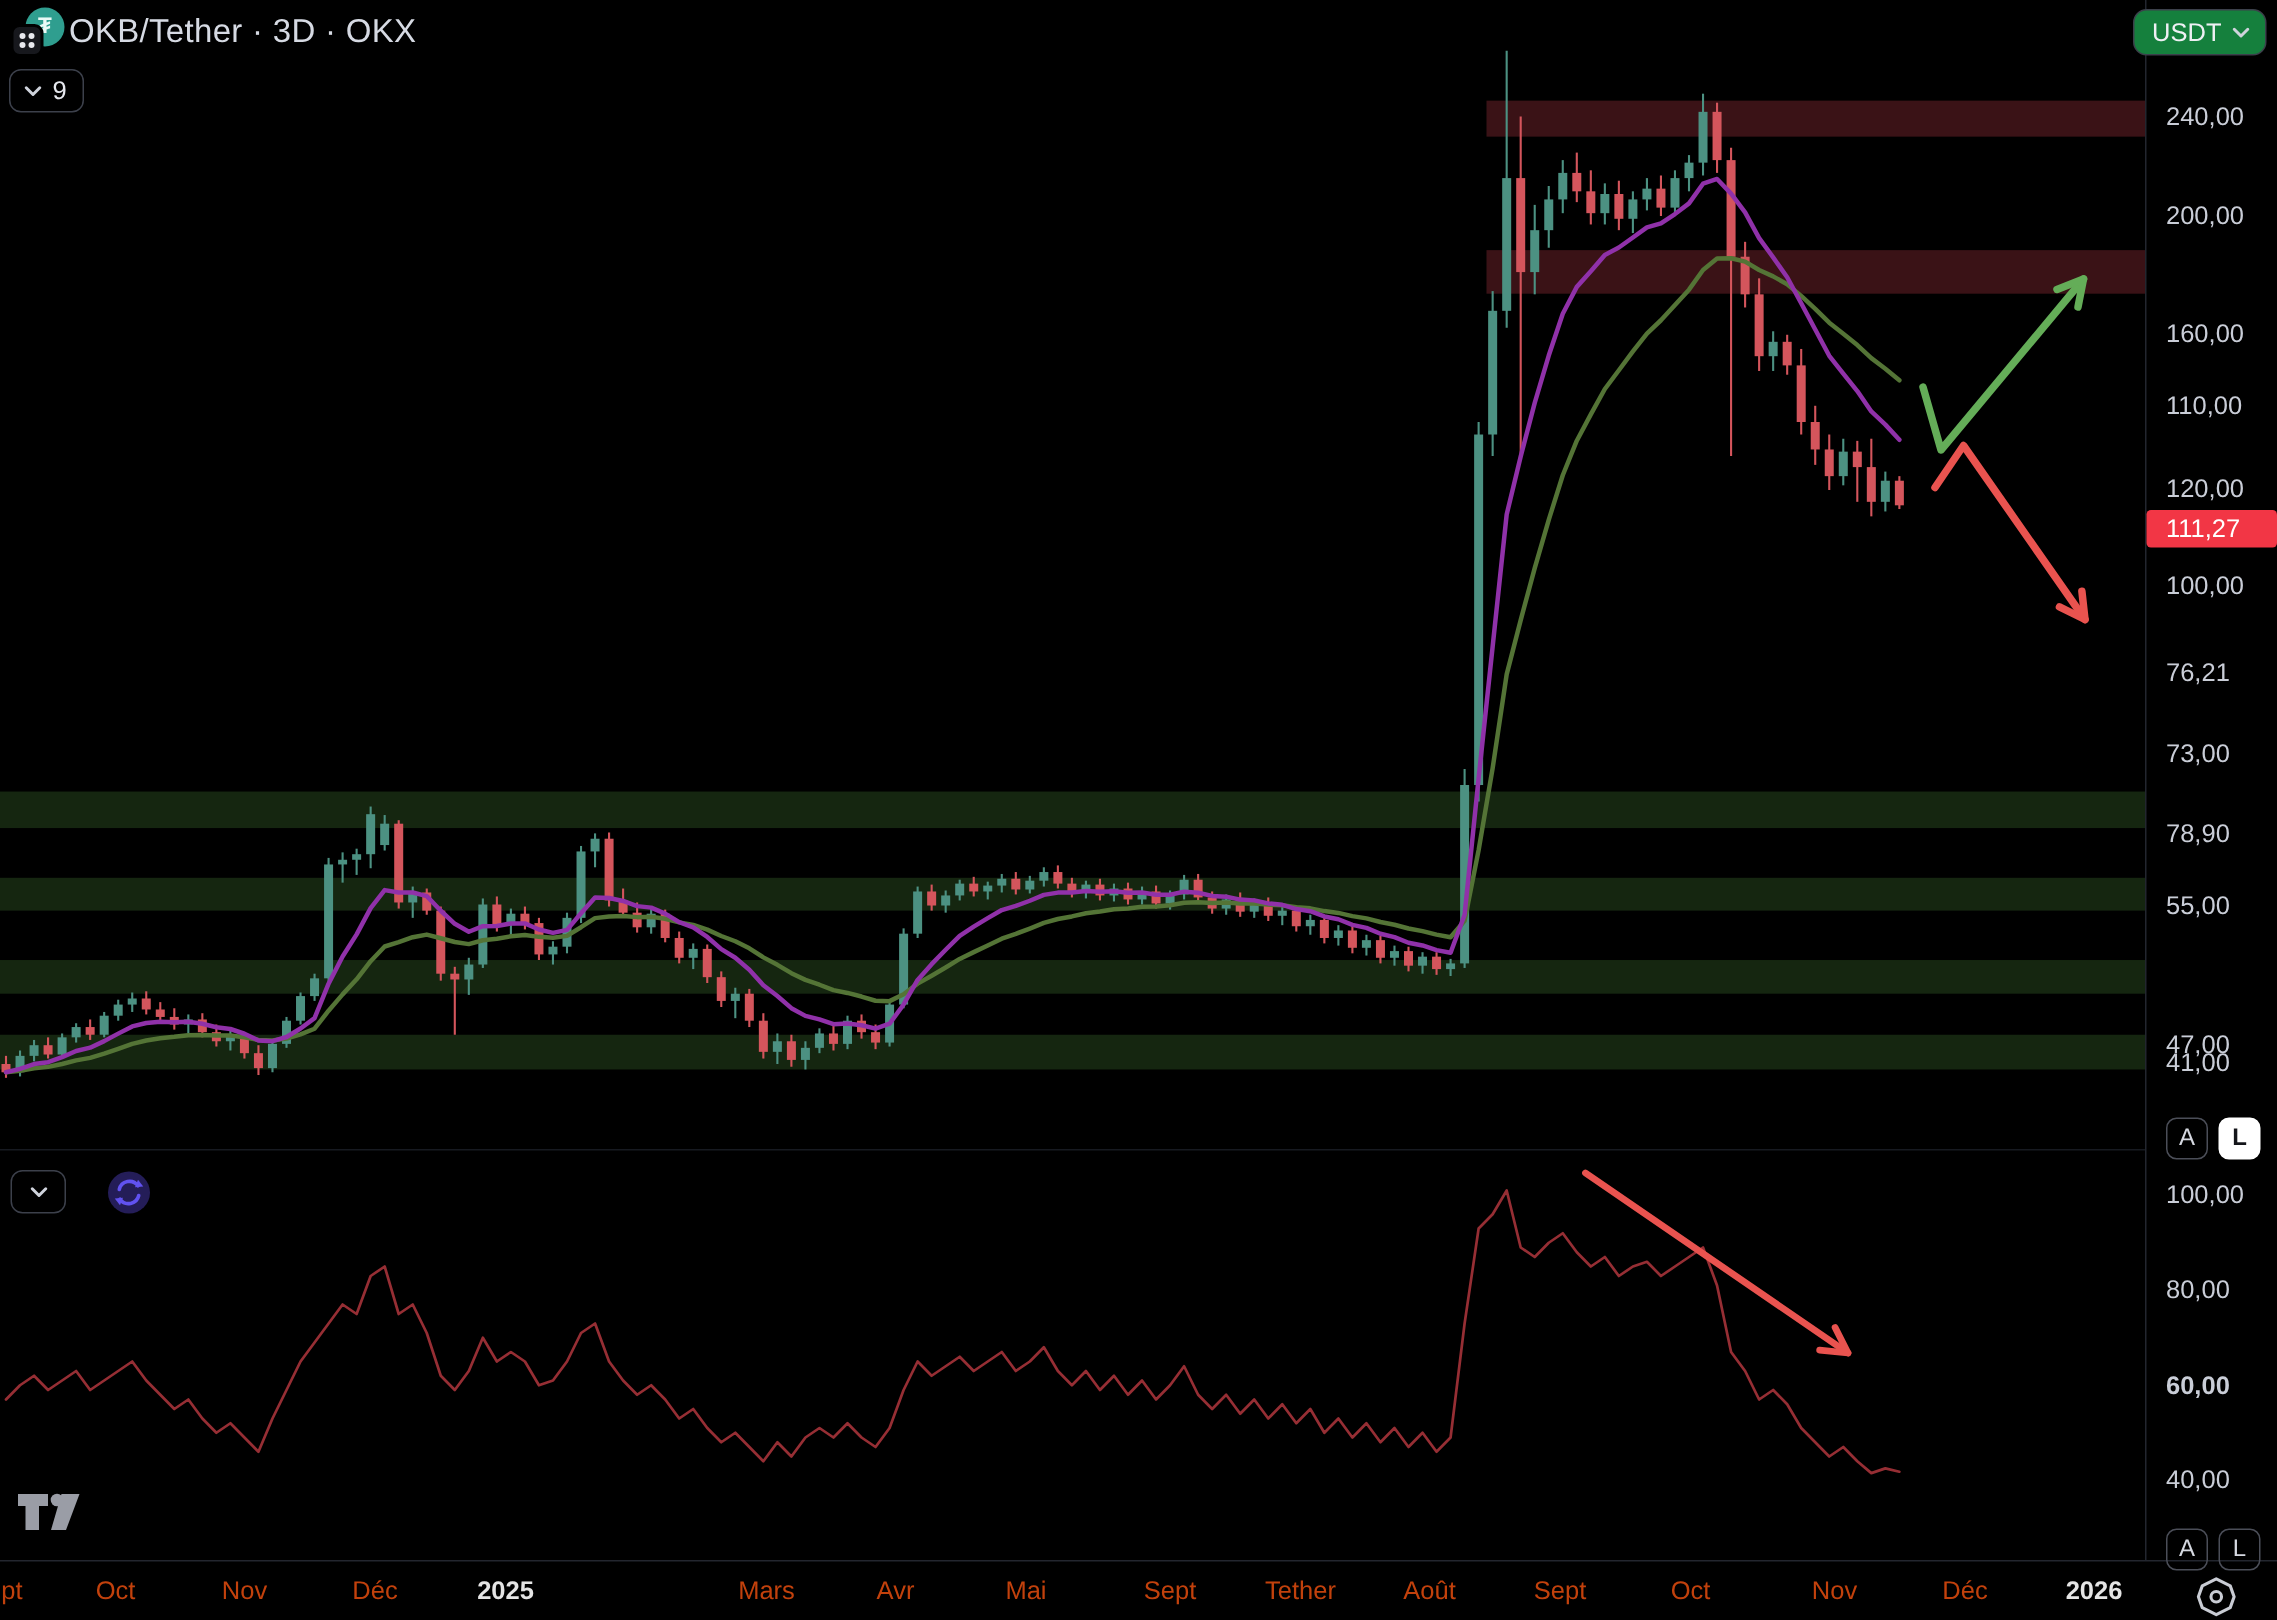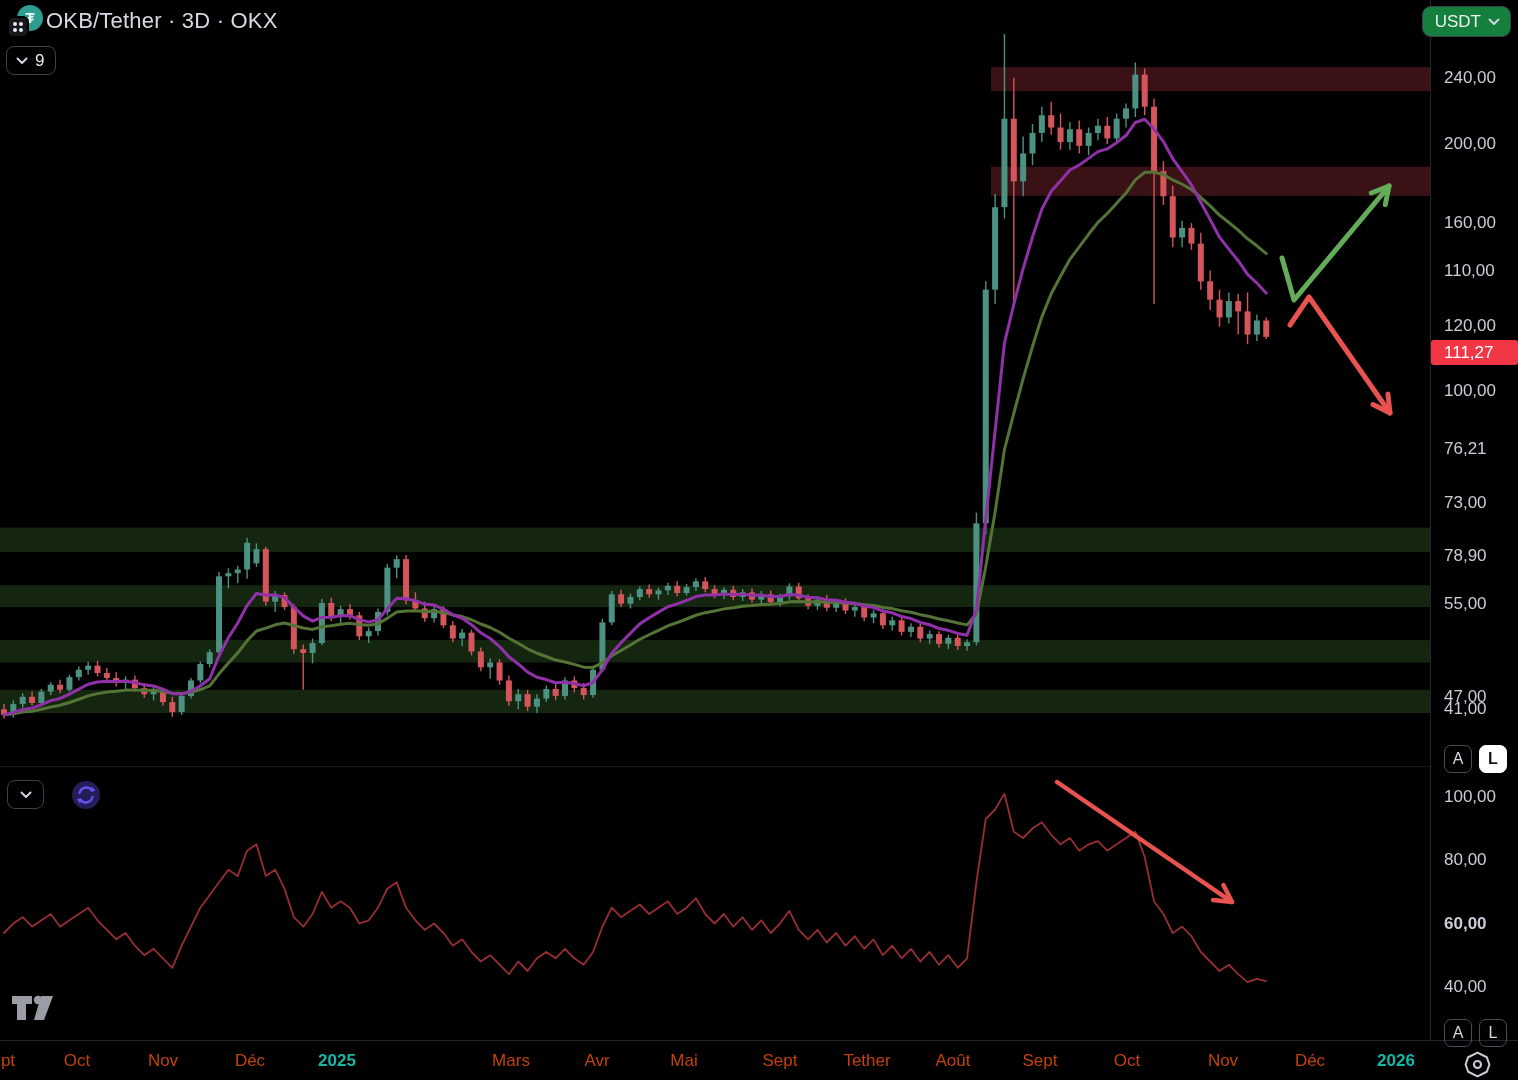--- a/index.html
+++ b/index.html
@@ -41,21 +41,21 @@
   .price-badge { position:absolute; left:0; width:87px; height:25px; border-radius:3px;
     color:#fff; font-size:17px; line-height:25px; padding-left:13px; }
 
   .axis-btn { position:absolute; width:28px; height:28px; border-radius:7px; border:1px solid #4b4e58;
     color:#d5d8e0; font-size:16px; text-align:center; line-height:26px; background:transparent; cursor:pointer; }
   .axis-btn.filled { background:#ffffff; color:#14151a; border-color:#ffffff; font-weight:bold; }
 
   
   .time-axis { position:absolute; left:0; top:1041px; width:1518px; height:39px; }
   .tlabel { position:absolute; top:10px; transform:translateX(-50%); color:#c2410c; font-size:17px; white-space:nowrap; }
-  .tlabel.bold { font-weight:bold; color:#14b8a6;text-align:right; }
+  .tlabel.bold { font-weight:bold; color:#e5e5e5;text-align:right; }
 
   
   .rsi-dd { position:absolute; left:7px; top:780px; width:37px; height:29px; border:1px solid #3c404b;
     border-radius:8px; display:flex; align-items:center; justify-content:center; background:transparent; cursor:pointer; }
   .sync-wrap { position:absolute; left:71px; top:780px; width:30px; height:30px; cursor:pointer; }
 
   .tv-logo { position:absolute; left:10px; top:992px; cursor:pointer; }
   .gear { position:absolute; left:1463px; top:1050px; width:29px; height:29px; cursor:pointer; }
 </style>
 </head>

